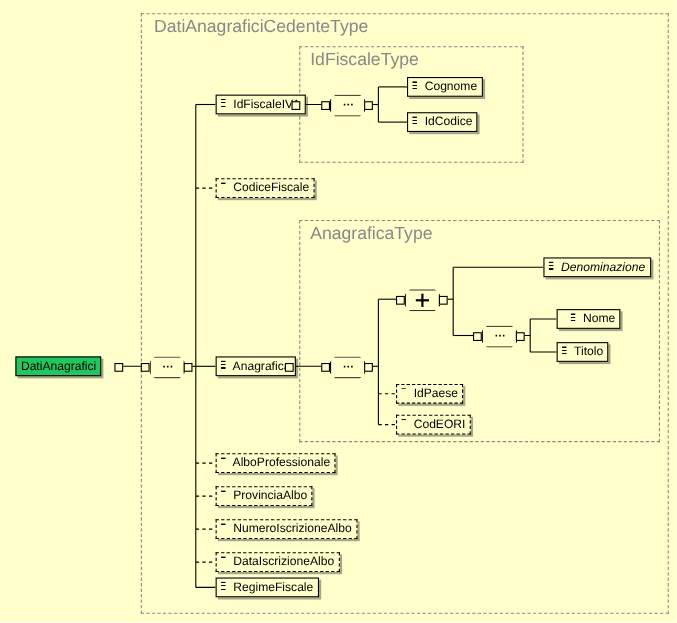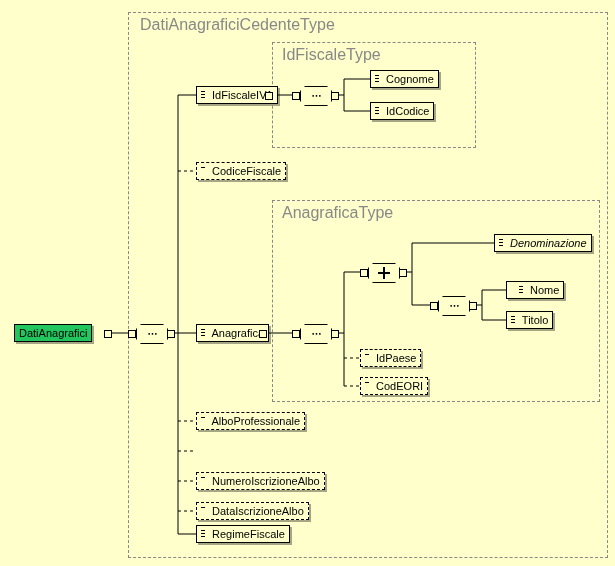--- a/index.html
+++ b/index.html
@@ -196,20 +196,24 @@
   <div class="node" style="left:196px; top:324px;">
     <span class="stripe s3"></span>
     <span>Anagrafica</span>
   </div>
   <div class="tick" style="left:259px; top:330px;"></div>
 
   <div class="node opt" style="left:196px; top:412px;">
     <span class="stripe s1"></span>
     <span>AlboProfessionale</span>
   </div>
+  <div class="node opt" style="left:196px; top:442px;">
+    <span class="stripe s1"></span>
+    <span>ProvinciaAlbo</span>
+  </div>
   <div class="node opt" style="left:196px; top:472px;">
     <span class="stripe s1"></span>
     <span>NumeroIscrizioneAlbo</span>
   </div>
   <div class="node" style="left:196px; top:525px;">
     <span class="stripe s3"></span>
     <span>RegimeFiscale</span>
   </div>
   <div class="node opt" style="left:196px; top:502px;">
     <span class="stripe s1"></span>

